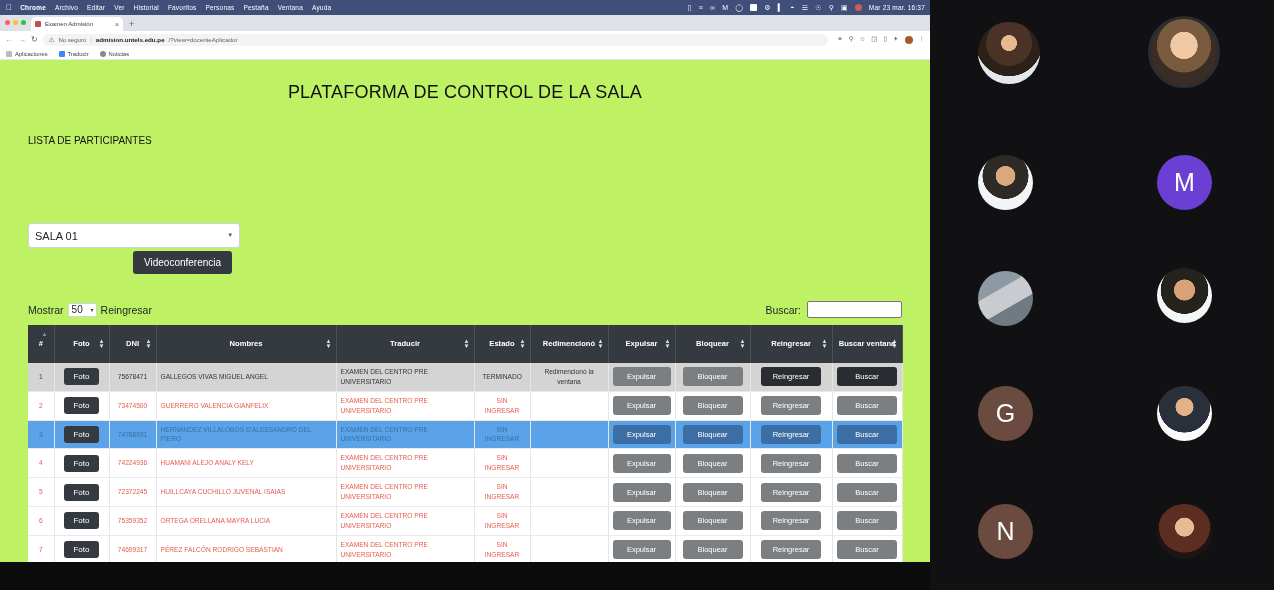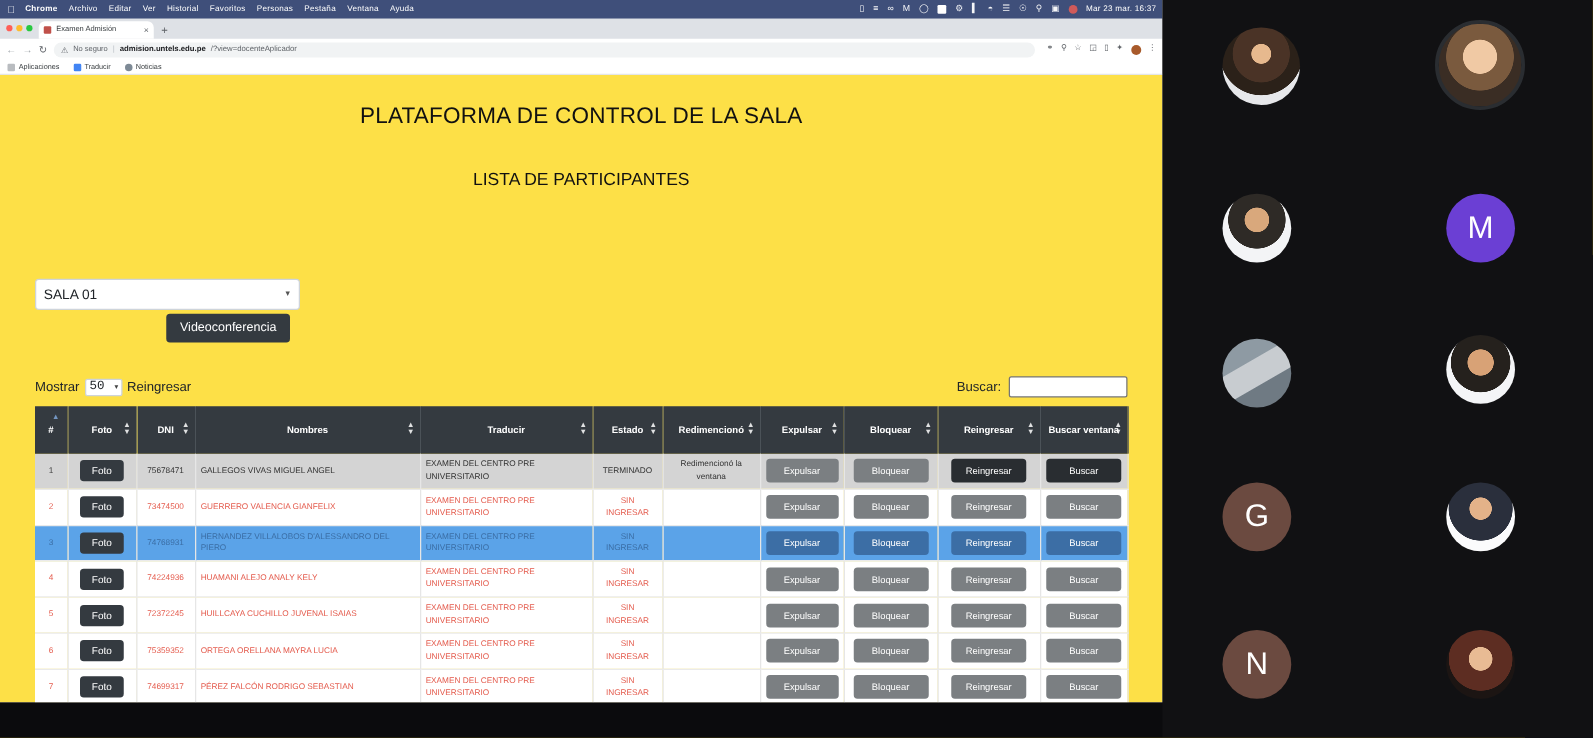--- a/index.html
+++ b/index.html
@@ -68,24 +68,24 @@
   .avatar-chrome { width:8px;height:8px;border-radius:50%;background:#a85a2b;display:inline-block; }
 
   
   .bookmarks { height:12px; background:#fff; display:flex; align-items:center; gap:11px; padding:0 6px;
                font-size:5.8px; color:#3c4043; border-bottom:1px solid #e4e6e8; }
   .bookmarks .bm { display:flex; align-items:center; gap:3px; white-space:nowrap; }
   .bm .bmicon { width:6px;height:6px;border-radius:1px;display:inline-block; }
   .bm .bmicon.a{background:#b9bcc0;} .bm .bmicon.b{background:#4285f4;} .bm .bmicon.c{background:#7e8a96;border-radius:50%;}
 
   
-  .page { background:#fde047; height:calc(562px - 60px); position:relative; padding:0 28px; }
+  .page { background:#bef264; height:calc(562px - 60px); position:relative; padding:0 28px; }
   .h1 { text-align:center; font-size:18px; color:#111; padding-top:22px; letter-spacing:.2px; }
   .h2 { text-align:center; font-size:14px; color:#111; padding-top:27px; }
-  .h3 { text-align:center; font-size:14px; color:#111; padding-top:32px; }
+  .h3 { font-size:10px; color:#111; padding-top:32px; }
 
   .sala-row { position:absolute; left:28px; top:163px; width:212px; }
   select.sala {
     width:212px; height:25px; font-size:11px; color:#212529;
     border:1px solid #ced4da; border-radius:3px; background:#fff;
     padding:0 6px; font-family:"Liberation Sans", sans-serif;
     -webkit-appearance:none; appearance:none;
   }
   .sala-wrap { position:relative; }
   .sala-caret { position:absolute; right:8px; top:8px; font-size:7px; color:#555; pointer-events:none; }
@@ -95,21 +95,21 @@
     padding:6px 11px; border-radius:3px; border:none; cursor:pointer;
     font-family:"Liberation Sans", sans-serif;
   }
 
   .table-controls { position:absolute; left:28px; right:28px; top:241px; display:flex; align-items:center; }
   .mostrar { font-size:10.5px; color:#212529; display:flex; align-items:center; gap:4px; }
   .mostrar select {
     font-size:10px; border:1px solid #ced4da; border-radius:2px; background:#fff;
     padding:0 12px 0 3px; height:14px; color:#212529;
     -webkit-appearance:none; appearance:none;
-    font-family:Liberation Mono, monospace;
+    font-family:Liberation Sans, sans-serif;
   }
   .mini-sel-wrap { position:relative; display:inline-block; }
   .mini-caret { position:absolute; right:3px; top:3px; font-size:6px; color:#444; pointer-events:none; }
   .buscar-box { margin-left:auto; display:flex; align-items:center; gap:6px; font-size:10.5px; color:#212529; }
   .buscar-box input {
     width:95px; height:17px; border:1px solid #767676; border-radius:2px;
     font-size:10px; padding:0 4px; font-family:"Liberation Sans", sans-serif;
   }
 
   

